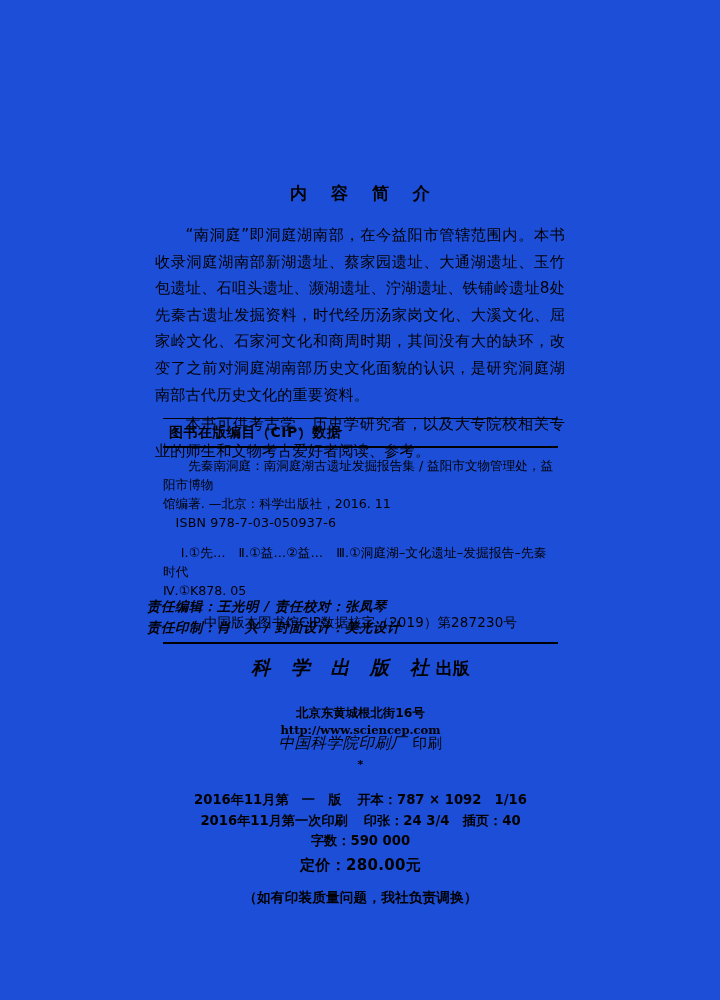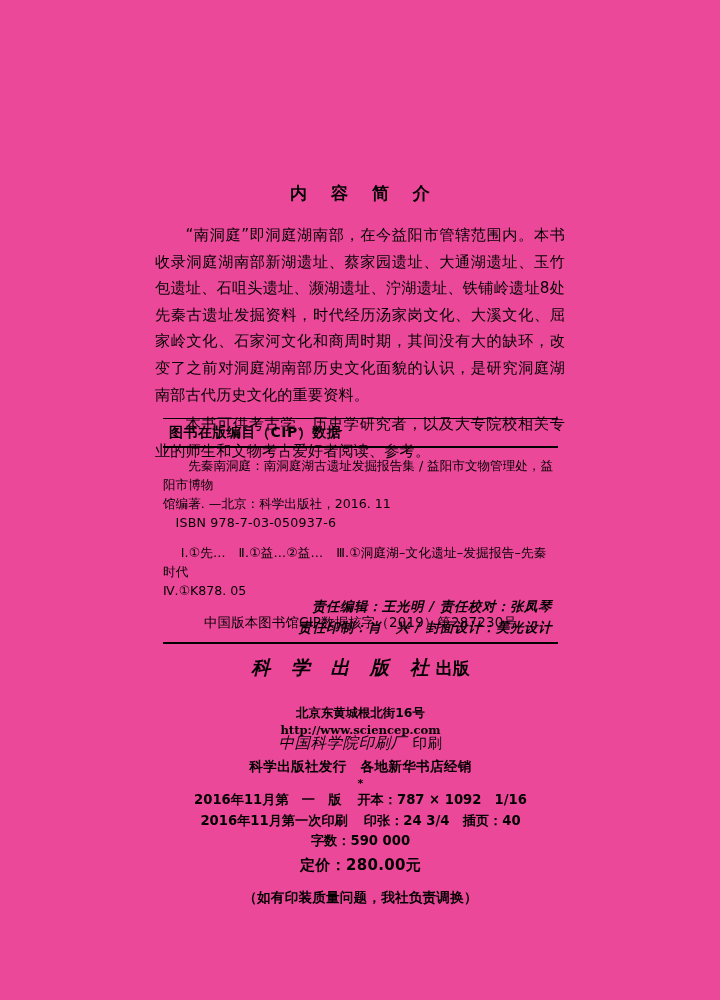--- a/index.html
+++ b/index.html
@@ -13,21 +13,21 @@
     position: relative;
     font-family: "DejaVu Sans", "Liberation Sans", sans-serif;
     color: #000000;
     overflow: hidden;
   }
   .page {
     position: absolute;
     left: 0; top: 0;
     width: 720px;
     height: 1000px;
-    background: #ec4899;
+    background: #1d4ed8;
   }
 
   
   .summary-section {
     position: absolute;
     left: 155px;
     top: 182px;
     width: 410px;
   }
   .summary-title {
@@ -109,24 +109,24 @@
   }
   .cip-rule-bottom {
     height: 2px;
     background: #000;
     width: 100%;
   }
 
   
   .credits {
     position: absolute;
-    left: 157px;
+    left: 147px;
     top: 596px;
     width: 395px;
-    text-align: right;
+    text-align: left;
     font-size: 13.4px;
     line-height: 21px;
     font-weight: bold;
     font-style: italic;
     font-family: "DejaVu Serif", "Liberation Serif", serif;
     letter-spacing: 0.6px;
   }
 
   
   .publisher-block {
@@ -264,21 +264,20 @@
   </div>
 
   <div class="publisher-block">
     <div class="pub-logo-line"><span class="pub-logo-mark">科 学 出 版 社</span><span class="pub-suffix">出版</span></div>
     <div class="pub-addr">北京东黄城根北街16号</div>
     <div class="pub-url">http://www.sciencep.com</div>
   </div>
 
   <div class="printer-block">
     <div class="printer-logo-line"><span>中国科学院印刷厂</span><span class="printer-suffix">印刷</span></div>
-    <div class="distributor">科学出版社发行　各地新华书店经销</div>
     <div class="asterisk">*</div>
   </div>
 
   <div class="specs-block">
     <div class="spec-row">
       <span class="spec-left">2016年11月第　一　版</span>
       <span class="spec-right">开本：787 × 1092　1/16</span>
     </div>
     <div class="spec-row">
       <span class="spec-left">2016年11月第一次印刷</span>

